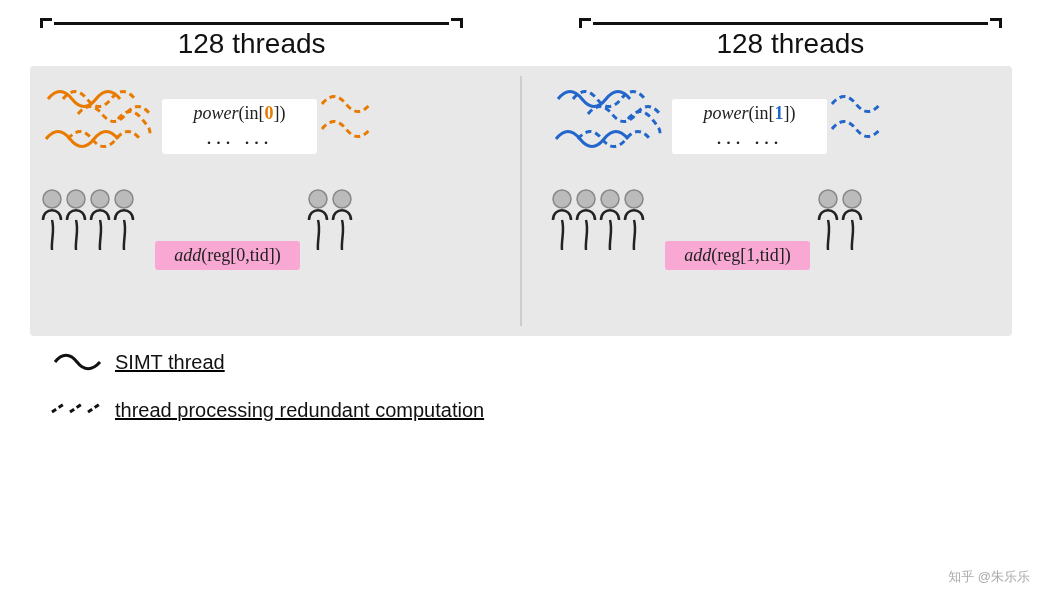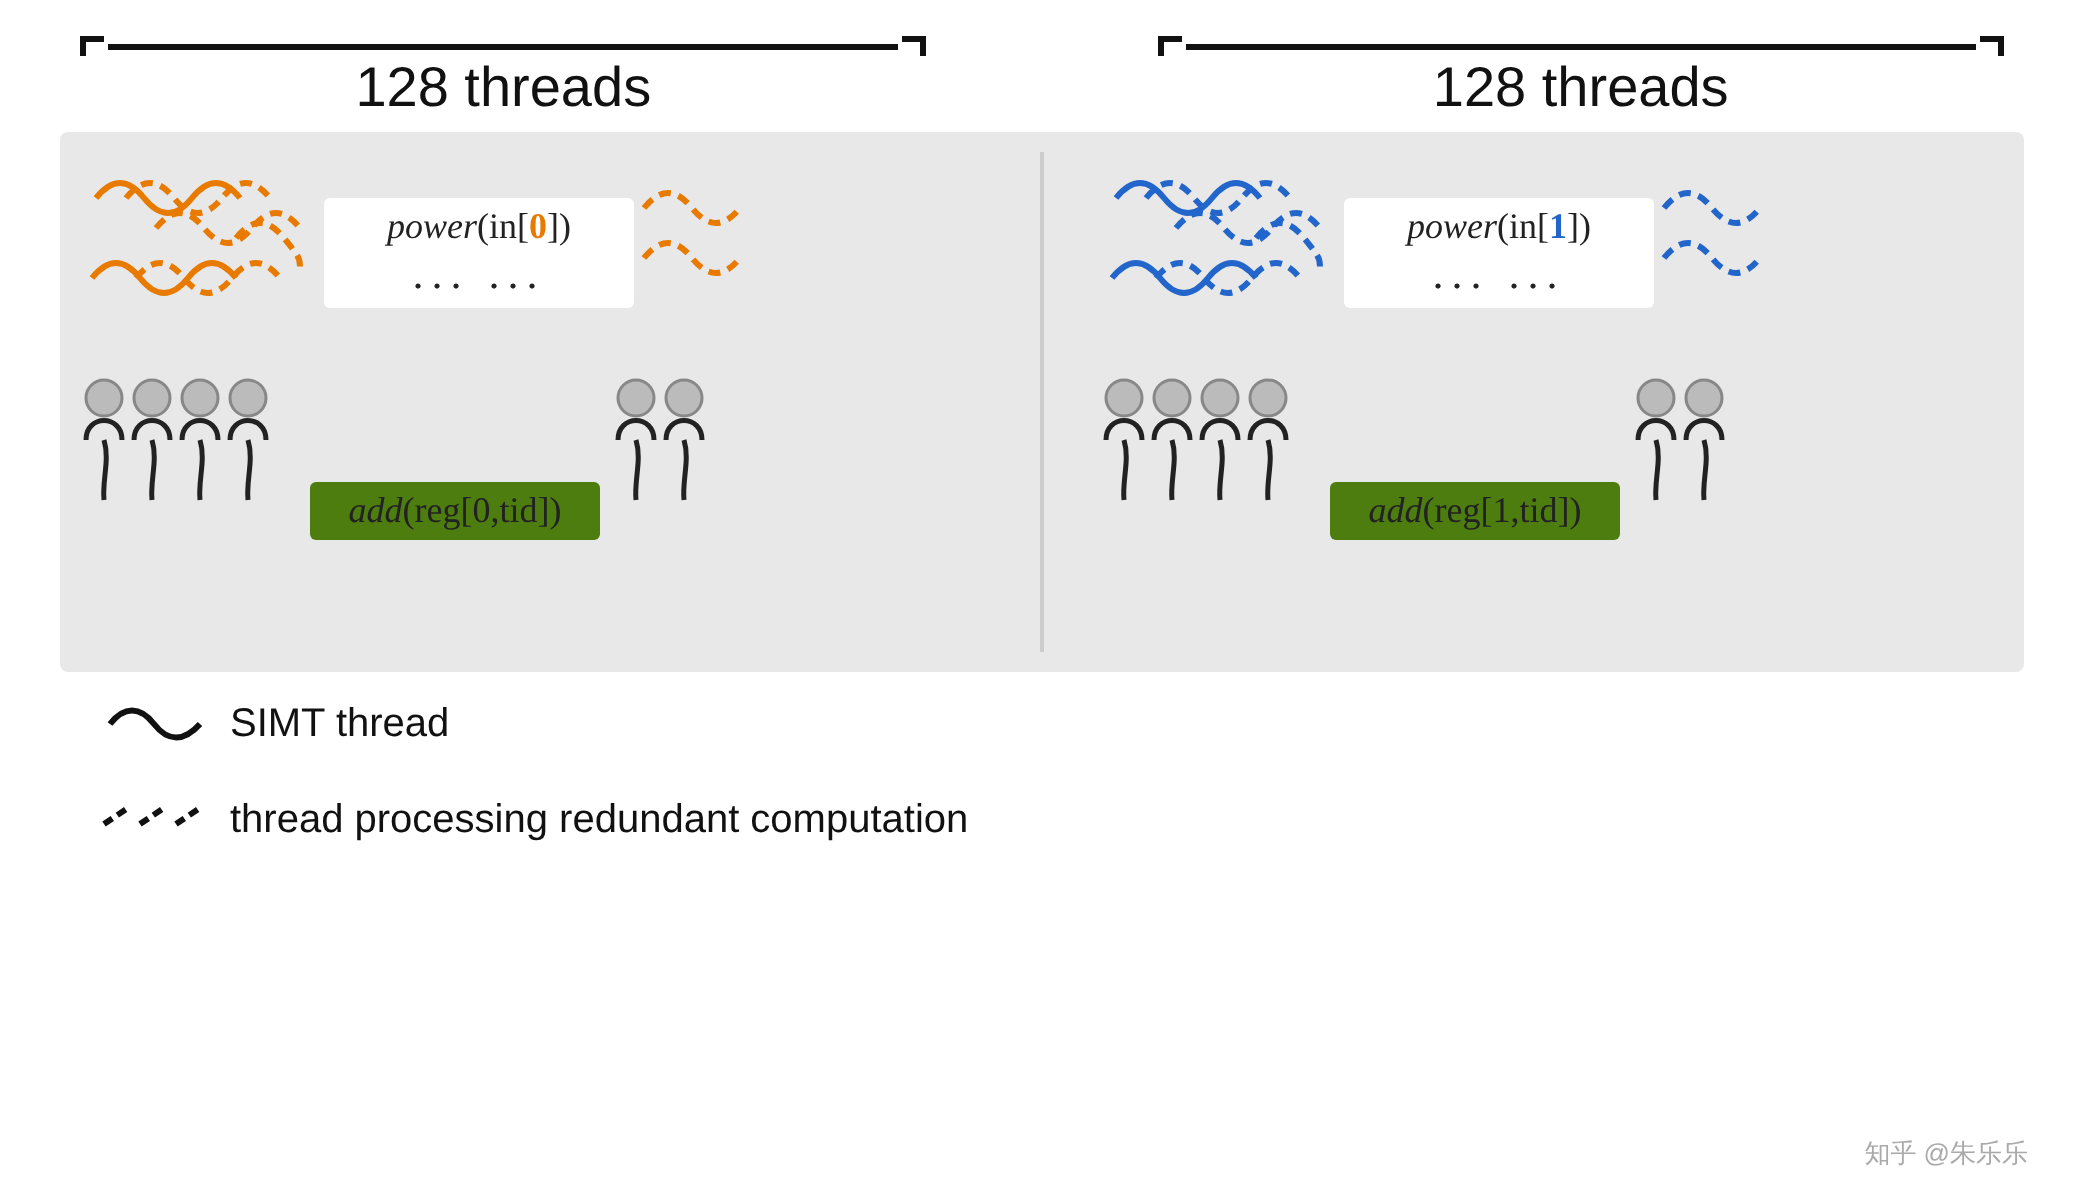--- a/index.html
+++ b/index.html
@@ -131,21 +131,21 @@
     .persons-row {
       display: flex;
       flex-direction: row;
       align-items: flex-end;
       margin-top: 4px;
       height: 90px;
       position: relative;
     }
 
     .person-label-box {
-      background: #4d7c0f;
+      background: #f9a8d4;
       border-radius: 3px;
       padding: 4px 8px;
       display: flex;
       flex-direction: column;
       align-items: center;
       margin-left: 6px;
     }
 
     
     .section-divider {
@@ -155,39 +155,40 @@
       align-self: stretch;
     }
 
     
     .legend-row {
       display: flex;
       flex-direction: row;
       margin-top: 12px;
       padding-left: 20px;
       width: 100%;
+      text-decoration: underline;
     }
 
     .legend-item {
       display: flex;
       align-items: center;
       gap: 10px;
     }
 
     .legend-text {
       font-size: 20px;
       font-family: Arial, sans-serif;
       color: #111;
     }
 
     
     .watermark {
       position: absolute;
       bottom: 8px;
-      right: 28px;
+      right: 12px;
       font-size: 13px;
       color: #aaa;
       font-family: Arial, sans-serif;
     }
 
     .accent-0 { color: #e87a00; font-weight: bold; }
     .accent-1 { color: #2266cc; font-weight: bold; }
   </style>
 </head>
 <body>

